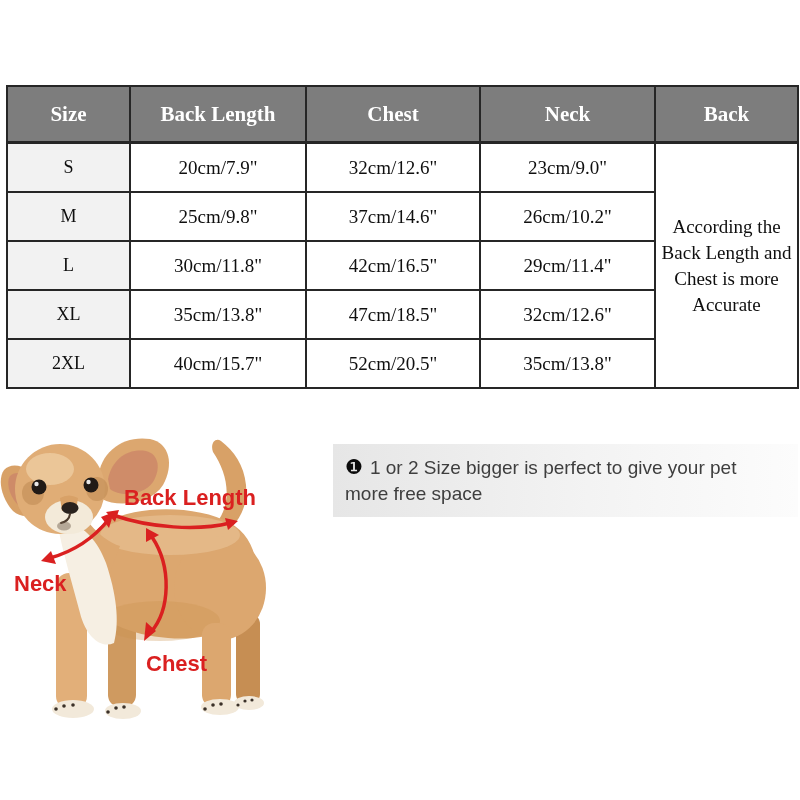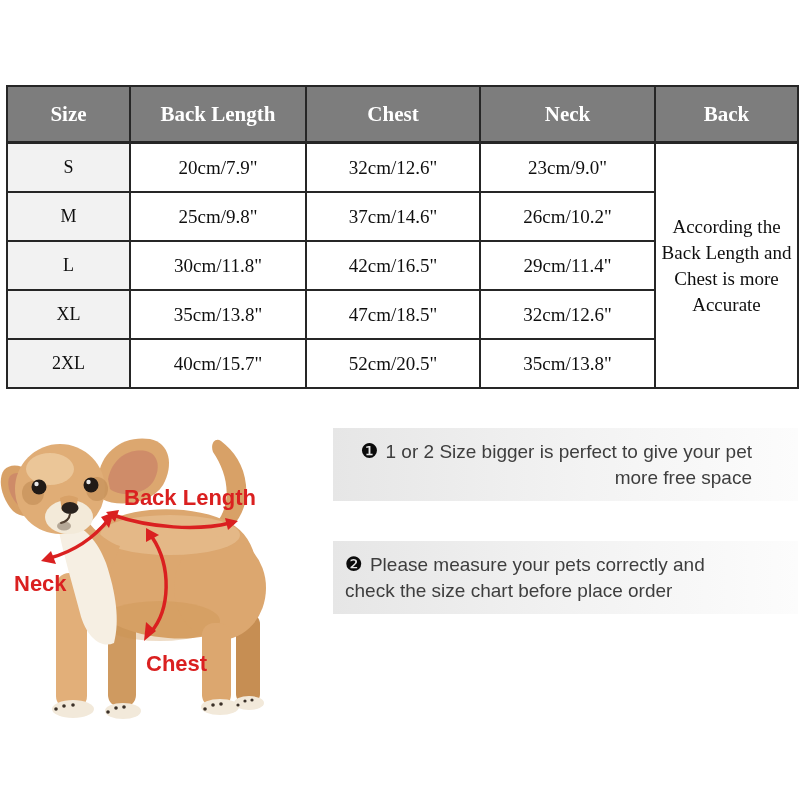--- a/index.html
+++ b/index.html
@@ -36,21 +36,21 @@
   .note{
     position:absolute;left:333px;width:465px;box-sizing:border-box;
     padding:10px 46px 10px 12px;
     background:linear-gradient(90deg,#e6e6e6 0%,#f3f3f3 55%,#fcfcfc 100%);
     color:#3e3e3e;font-size:19px;line-height:26px;
   }
   .note .bullet{
     font-family:"DejaVu Sans","Liberation Sans",sans-serif;
     color:#0b0b0b;font-size:20px;margin-right:7px;
   }
-  .note-1{top:428px;min-height:70px;text-align:right;}
+  .note-1{top:444px;min-height:70px;}
   .note-2{top:541px;min-height:65px;}
   .note-3{top:643px;min-height:90px;}
 </style>
 </head>
 <body>
 
 <div class="page">
 
   <table class="size-table">
     <colgroup>
@@ -183,17 +183,14 @@
           <text class="ann-label" x="14" y="166">Neck</text>
           <text class="ann-label" x="146" y="246">Chest</text>
         </g>
       </g>
     </svg>
   </div>
 
   <div class="note note-1">
     <span class="bullet">❶</span><span class="note-text">1 or 2 Size bigger is perfect to give your pet more free space</span>
   </div>
-  <div class="note note-2">
-    <span class="bullet">❷</span><span class="note-text">Please measure your pets correctly and check the size chart before place order</span>
-  </div>
 
 </div>
 
 </body></html>

